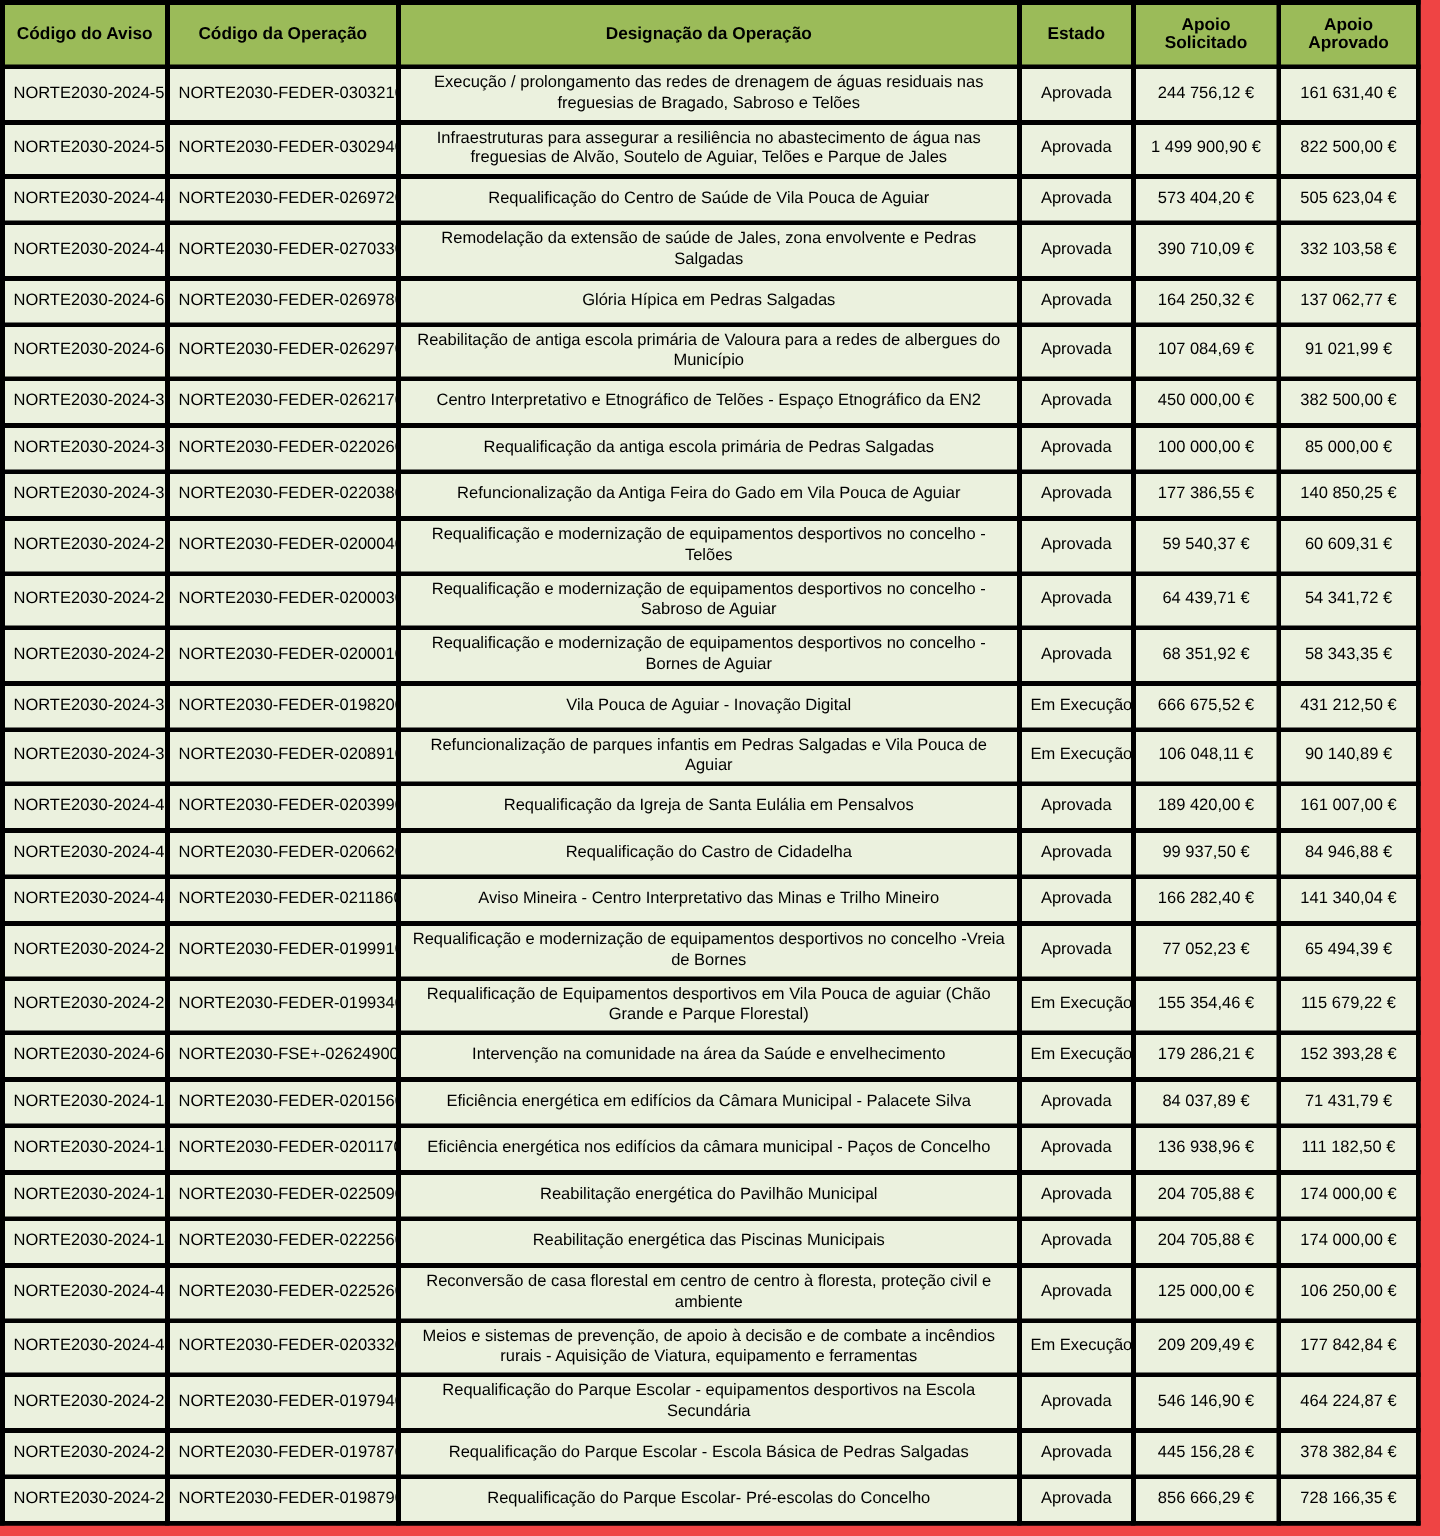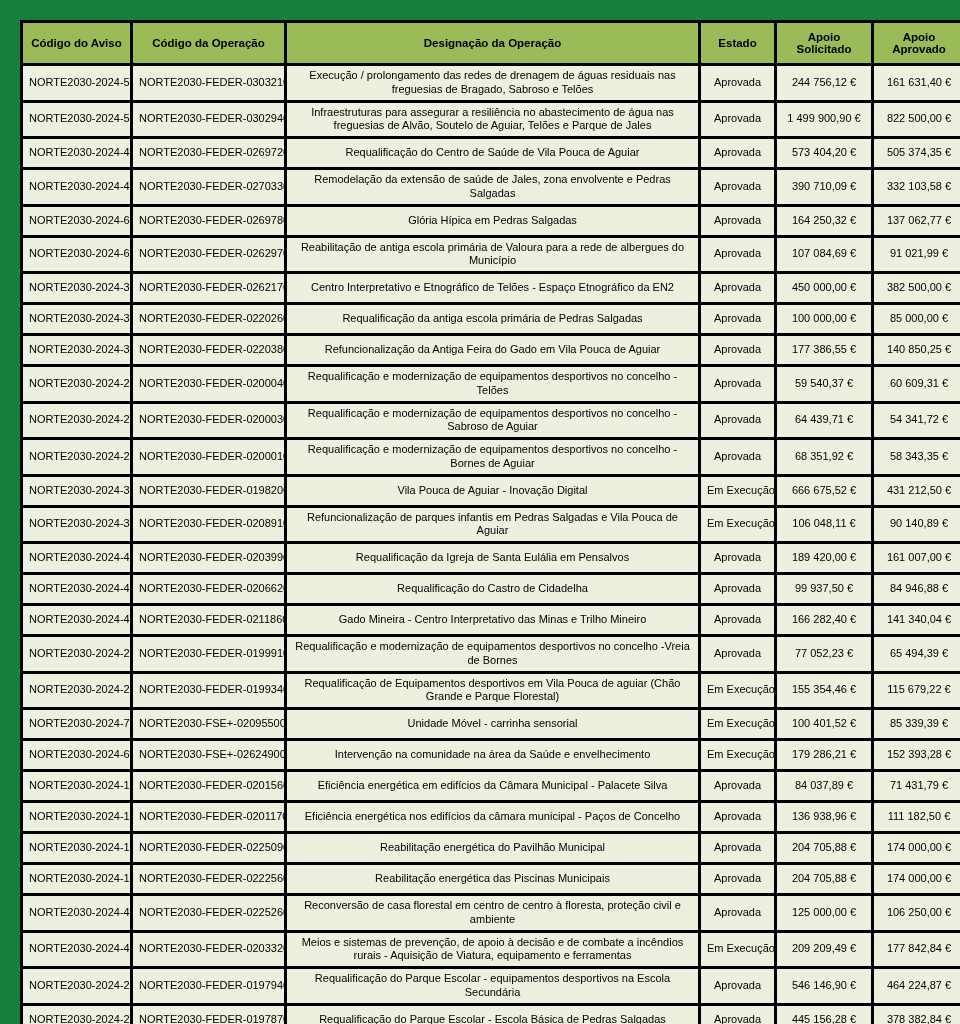--- a/index.html
+++ b/index.html
@@ -4,23 +4,23 @@
 <style>
   html, body {
     margin: 0;
     padding: 0;
     background: #000000;
     font-family: "Liberation Sans", "DejaVu Sans", sans-serif;
   }
   .page {
     width: 960px;
     height: 1024px;
-    background: #15803d;
+    background: #ef4444;
     box-sizing: border-box;
-    padding: 20px;
+    padding: 0;
   }
   table.ops {
     width: 944px;
     height: 1008px;
     border-collapse: collapse;
     table-layout: fixed;
     background: #000000;
   }
   table.ops th, table.ops td {
     border: 3px solid #000000;
@@ -89,42 +89,42 @@
           <td class="nowrap">Aprovada</td>
           <td class="nowrap">1 499 900,90 €</td>
           <td class="nowrap">822 500,00 €</td>
         </tr>
         <tr>
           <td class="nowrap">NORTE2030-2024-44</td>
           <td class="nowrap">NORTE2030-FEDER-02697200</td>
           <td>Requalificação do Centro de Saúde de Vila Pouca de Aguiar</td>
           <td class="nowrap">Aprovada</td>
           <td class="nowrap">573 404,20 €</td>
-          <td class="nowrap">505 374,35 €</td>
+          <td class="nowrap">505 623,04 €</td>
         </tr>
         <tr>
           <td class="nowrap">NORTE2030-2024-44</td>
           <td class="nowrap">NORTE2030-FEDER-02703300</td>
           <td>Remodelação da extensão de saúde de Jales, zona envolvente e Pedras Salgadas</td>
           <td class="nowrap">Aprovada</td>
           <td class="nowrap">390 710,09 €</td>
           <td class="nowrap">332 103,58 €</td>
         </tr>
         <tr>
           <td class="nowrap">NORTE2030-2024-60</td>
           <td class="nowrap">NORTE2030-FEDER-02697800</td>
           <td>Glória Hípica em Pedras Salgadas</td>
           <td class="nowrap">Aprovada</td>
           <td class="nowrap">164 250,32 €</td>
           <td class="nowrap">137 062,77 €</td>
         </tr>
         <tr>
           <td class="nowrap">NORTE2030-2024-60</td>
           <td class="nowrap">NORTE2030-FEDER-02629700</td>
-          <td>Reabilitação de antiga escola primária de Valoura para a rede de albergues do Município</td>
+          <td>Reabilitação de antiga escola primária de Valoura para a redes de albergues do Município</td>
           <td class="nowrap">Aprovada</td>
           <td class="nowrap">107 084,69 €</td>
           <td class="nowrap">91 021,99 €</td>
         </tr>
         <tr>
           <td class="nowrap">NORTE2030-2024-36</td>
           <td class="nowrap">NORTE2030-FEDER-02621700</td>
           <td>Centro Interpretativo e Etnográfico de Telões - Espaço Etnográfico da EN2</td>
           <td class="nowrap">Aprovada</td>
           <td class="nowrap">450 000,00 €</td>
@@ -198,48 +198,40 @@
           <td class="nowrap">NORTE2030-2024-46</td>
           <td class="nowrap">NORTE2030-FEDER-02066200</td>
           <td>Requalificação do Castro de Cidadelha</td>
           <td class="nowrap">Aprovada</td>
           <td class="nowrap">99 937,50 €</td>
           <td class="nowrap">84 946,88 €</td>
         </tr>
         <tr>
           <td class="nowrap">NORTE2030-2024-46</td>
           <td class="nowrap">NORTE2030-FEDER-02118600</td>
-          <td>Gado Mineira - Centro Interpretativo das Minas e Trilho Mineiro</td>
+          <td>Aviso Mineira - Centro Interpretativo das Minas e Trilho Mineiro</td>
           <td class="nowrap">Aprovada</td>
           <td class="nowrap">166 282,40 €</td>
           <td class="nowrap">141 340,04 €</td>
         </tr>
         <tr>
           <td class="nowrap">NORTE2030-2024-28</td>
           <td class="nowrap">NORTE2030-FEDER-01999100</td>
           <td>Requalificação e modernização de equipamentos desportivos no concelho -Vreia de Bornes</td>
           <td class="nowrap">Aprovada</td>
           <td class="nowrap">77 052,23 €</td>
           <td class="nowrap">65 494,39 €</td>
         </tr>
         <tr>
           <td class="nowrap">NORTE2030-2024-28</td>
           <td class="nowrap">NORTE2030-FEDER-01993400</td>
           <td>Requalificação de Equipamentos desportivos em Vila Pouca de aguiar (Chão Grande e Parque Florestal)</td>
           <td class="nowrap">Em Execução</td>
           <td class="nowrap">155 354,46 €</td>
           <td class="nowrap">115 679,22 €</td>
-        </tr>
-        <tr>
-          <td class="nowrap">NORTE2030-2024-7</td>
-          <td class="nowrap">NORTE2030-FSE+-02095500</td>
-          <td>Unidade Móvel - carrinha sensorial</td>
-          <td class="nowrap">Em Execução</td>
-          <td class="nowrap">100 401,52 €</td>
-          <td class="nowrap">85 339,39 €</td>
         </tr>
         <tr>
           <td class="nowrap">NORTE2030-2024-6</td>
           <td class="nowrap">NORTE2030-FSE+-02624900</td>
           <td>Intervenção na comunidade na área da Saúde e envelhecimento</td>
           <td class="nowrap">Em Execução</td>
           <td class="nowrap">179 286,21 €</td>
           <td class="nowrap">152 393,28 €</td>
         </tr>
         <tr>

